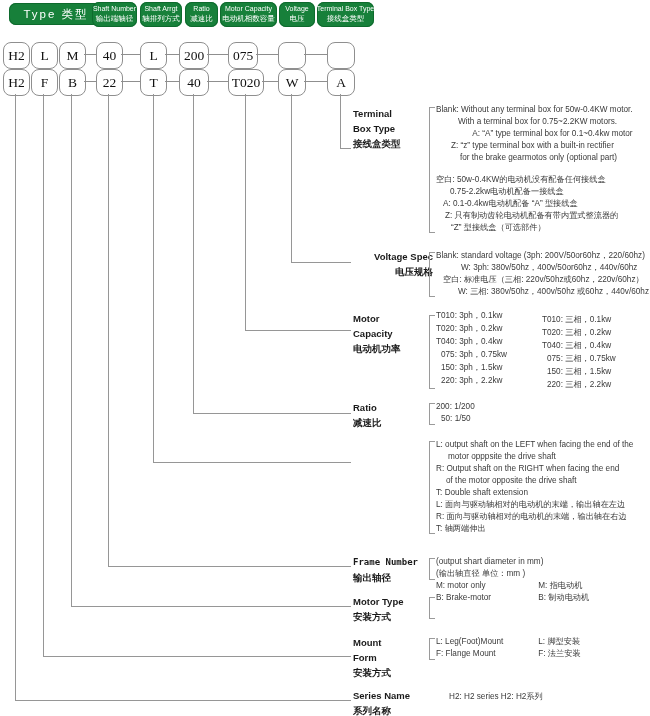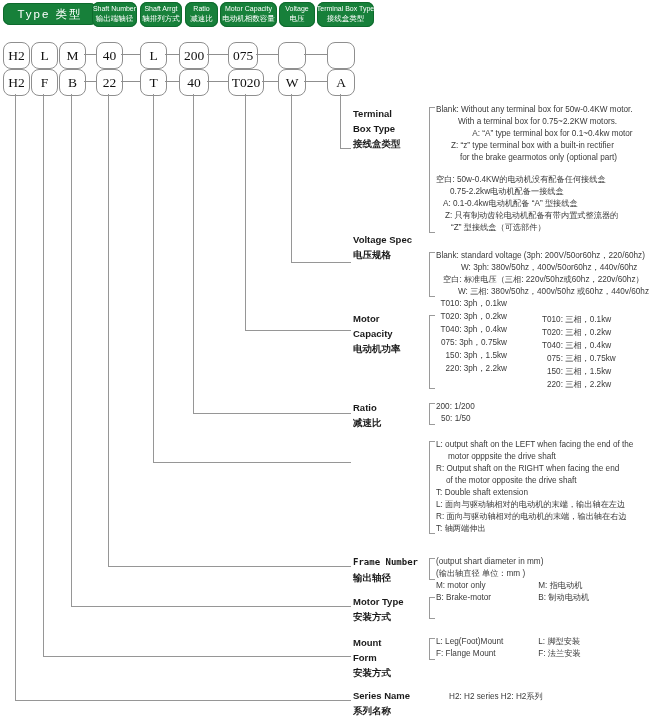--- a/index.html
+++ b/index.html
@@ -30,21 +30,21 @@
   .bracket{position:absolute;left:429px;width:5px;border-left:1px solid #9a9a9a;
            border-top:1px solid #9a9a9a;border-bottom:1px solid #9a9a9a;}
   .cols .c-en{display:inline-block;width:100px;}
   .sh{padding-left:5px;}
 </style>
 </head>
 <body>
 
 <div class="canvas">
 
-  <div class="badge big" style="left:3px;width:94px;">
+  <div class="badge big" style="left:9px;width:94px;">
     <div class="l1" style="font-size:11.5px;">Type 类型</div>
   </div>
   <div class="badge" style="left:92px;width:45px;">
     <div class="l1">Shaft Number</div>
     <div class="l2">输出端轴径</div>
   </div>
   <div class="badge" style="left:140px;width:42px;">
     <div class="l1">Shaft Arrgt</div>
     <div class="l2">轴排列方式</div>
   </div>
@@ -114,21 +114,21 @@
   <div class="vline" style="left:43px;top:94px;height:562px;"></div>
   <div class="hline" style="left:43px;top:656px;width:308px;"></div>
   <div class="vline" style="left:15px;top:94px;height:606px;"></div>
   <div class="hline" style="left:15px;top:700px;width:336px;"></div>
 
   <div class="slabel" style="top:106px;">
     <div>Terminal</div>
     <div>Box Type</div>
     <div>接线盒类型</div>
   </div>
-  <div class="slabel" style="top:232px;">
+  <div class="slabel" style="top:249px;text-align:right;">
     <div>Voltage Spec</div>
     <div>电压规格</div>
   </div>
   <div class="slabel" style="top:311px;">
     <div>Motor</div>
     <div>Capacity</div>
     <div>电动机功率</div>
   </div>
   <div class="slabel" style="top:400px;">
     <div>Ratio</div>
@@ -170,21 +170,21 @@
 
   <div class="bracket" style="top:252px;height:43px;"></div>
   <div class="desc" style="top:250px;">
     <div>Blank: standard voltage (3ph: 200V/50or60hz，220/60hz)</div>
     <div style="padding-left:25px;">W: 3ph: 380v/50hz，400v/50or60hz，440v/60hz</div>
     <div style="padding-left:7px;">空白: 标准电压（三相: 220v/50hz或60hz，220v/60hz）</div>
     <div style="padding-left:22px;">W: 三相: 380v/50hz，400v/50hz 或60hz，440v/60hz</div>
   </div>
 
   <div class="bracket" style="top:315px;height:72px;"></div>
-  <div class="desc lh13" style="top:297px;text-align:right;">
+  <div class="desc lh13" style="top:309px;">
     <div>T010: 3ph，0.1kw</div>
     <div>T020: 3ph，0.2kw</div>
     <div>T040: 3ph，0.4kw</div>
     <div class="sh">075: 3ph，0.75kw</div>
     <div class="sh">150: 3ph，1.5kw</div>
     <div class="sh">220: 3ph，2.2kw</div>
   </div>
   <div class="desc lh13" style="top:313px;left:542px;">
     <div>T010: 三相，0.1kw</div>
     <div>T020: 三相，0.2kw</div>

